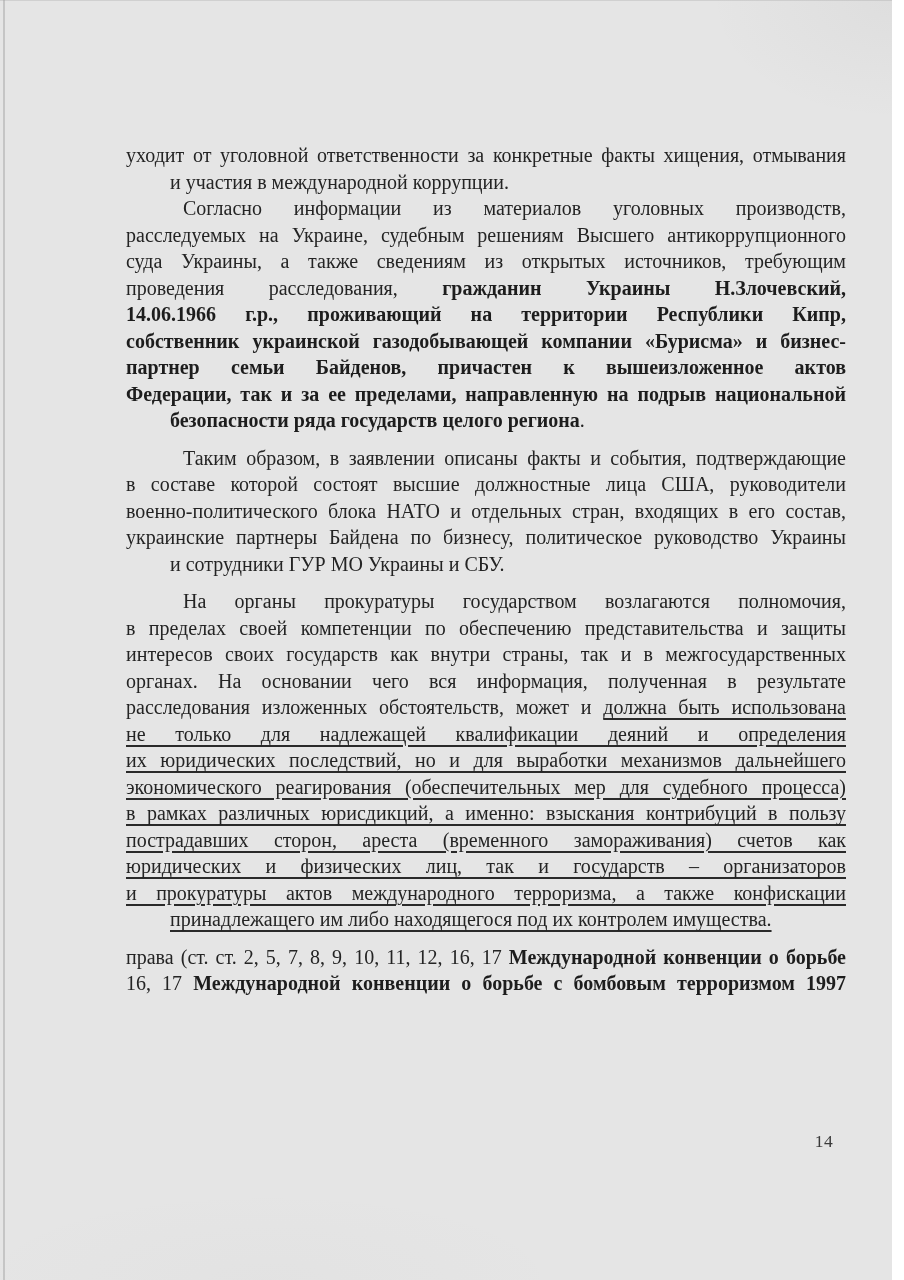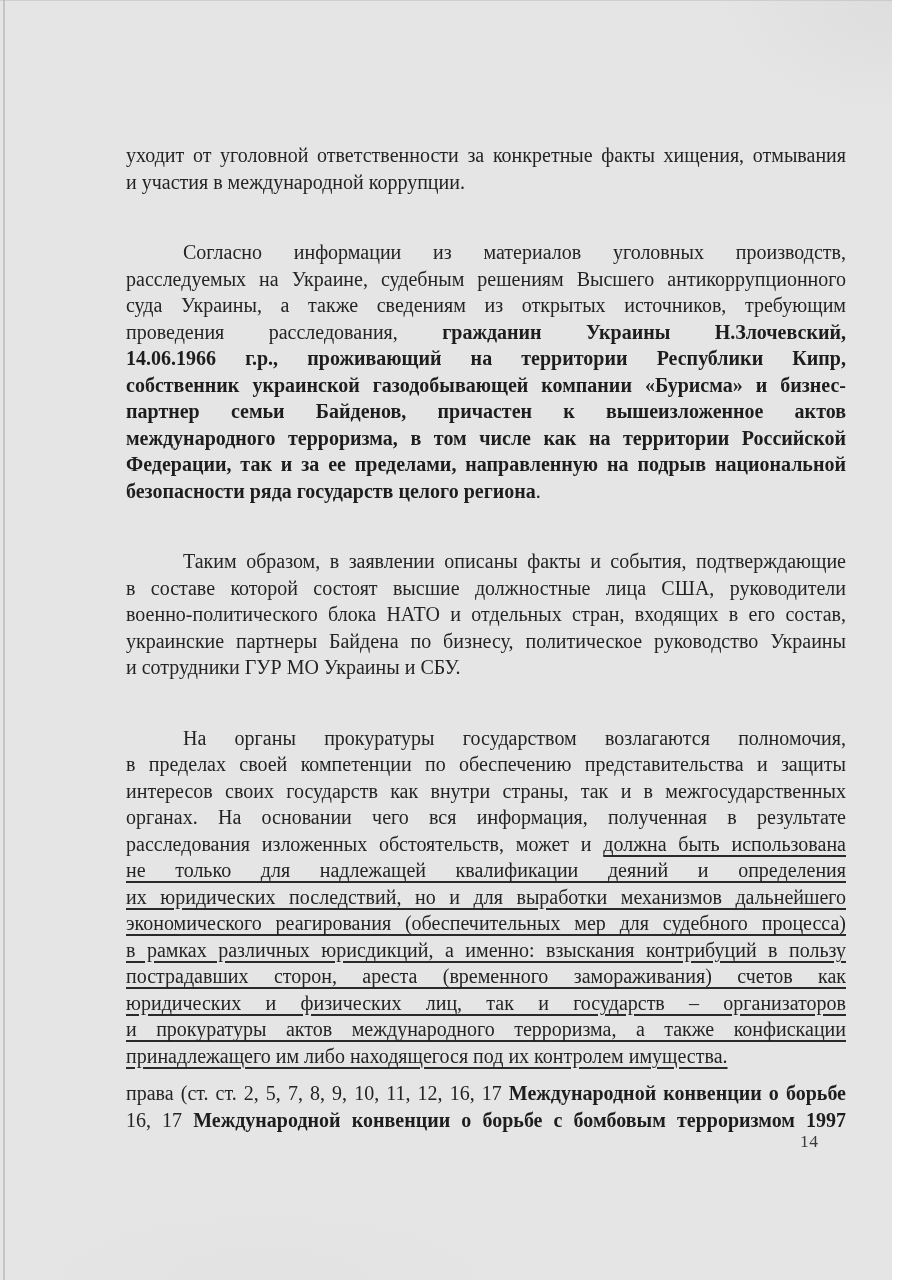--- a/index.html
+++ b/index.html
@@ -53,35 +53,35 @@
   }
   .para { margin: 0; }
   .para.gap { margin-top: 11px; }
   
   .ln {
     text-align: justify;
     text-align-last: justify;
     text-justify: inter-word;
     white-space: normal;
   }
-  .ln.end { text-align-last: left; }
-  .ln.ind { text-indent: 57px; margin-top: 44px; }
+  .ln.end { text-align-last: left; margin-left: 44px; }
+  .ln.ind { text-indent: 57px; }
   .seg.b { font-weight: bold; color: #1d1d1d; }
   .seg.u {
     text-decoration: underline;
     text-decoration-thickness: 1.5px;
     text-underline-offset: 4px;
     text-decoration-color: #2a2a2a;
   }
   .pagenum {
     position: absolute;
     top: 1131px;
     left: 800px;
     width: 48px;
-    text-align: left;
+    text-align: center;
     font-size: 17.5px;
     letter-spacing: 0.5px;
     color: #3a3a3a;
   }
 </style>
 </head>
 <body>
 
 <div class="page">
   <div class="edge-left"></div>
@@ -95,21 +95,20 @@
     </div>
 
     <div class="para">
       <div class="ln ind"><span class="seg">Согласно информации из материалов уголовных производств,</span></div>
       <div class="ln"><span class="seg">расследуемых на Украине, судебным решениям Высшего антикоррупционного</span></div>
       <div class="ln"><span class="seg">суда Украины, а также сведениям из открытых источников, требующим</span></div>
       <div class="ln"><span class="seg">проведения расследования, </span><span class="seg b">гражданин Украины Н.Злочевский,</span></div>
       <div class="ln"><span class="seg b">14.06.1966 г.р., проживающий на территории Республики Кипр,</span></div>
       <div class="ln"><span class="seg b">собственник украинской газодобывающей компании «Бурисма» и бизнес-</span></div>
       <div class="ln"><span class="seg b">партнер семьи Байденов, причастен к вышеизложенное актов</span></div>
-      <div class="ln"><span class="seg b">международного терроризма, в том числе как на территории Российской</span></div>
       <div class="ln"><span class="seg b">Федерации, так и за ее пределами, направленную на подрыв национальной</span></div>
       <div class="ln end"><span class="seg b">безопасности ряда государств целого региона</span><span class="seg">.</span></div>
     </div>
 
     <div class="para gap">
       <div class="ln ind"><span class="seg">Таким образом, в заявлении описаны факты и события, подтверждающие</span></div>
       <div class="ln"><span class="seg">в составе которой состоят высшие должностные лица США, руководители</span></div>
       <div class="ln"><span class="seg">военно-политического блока НАТО и отдельных стран, входящих в его состав,</span></div>
       <div class="ln"><span class="seg">украинские партнеры Байдена по бизнесу, политическое руководство Украины</span></div>
       <div class="ln end"><span class="seg">и сотрудники ГУР МО Украины и СБУ.</span></div>

